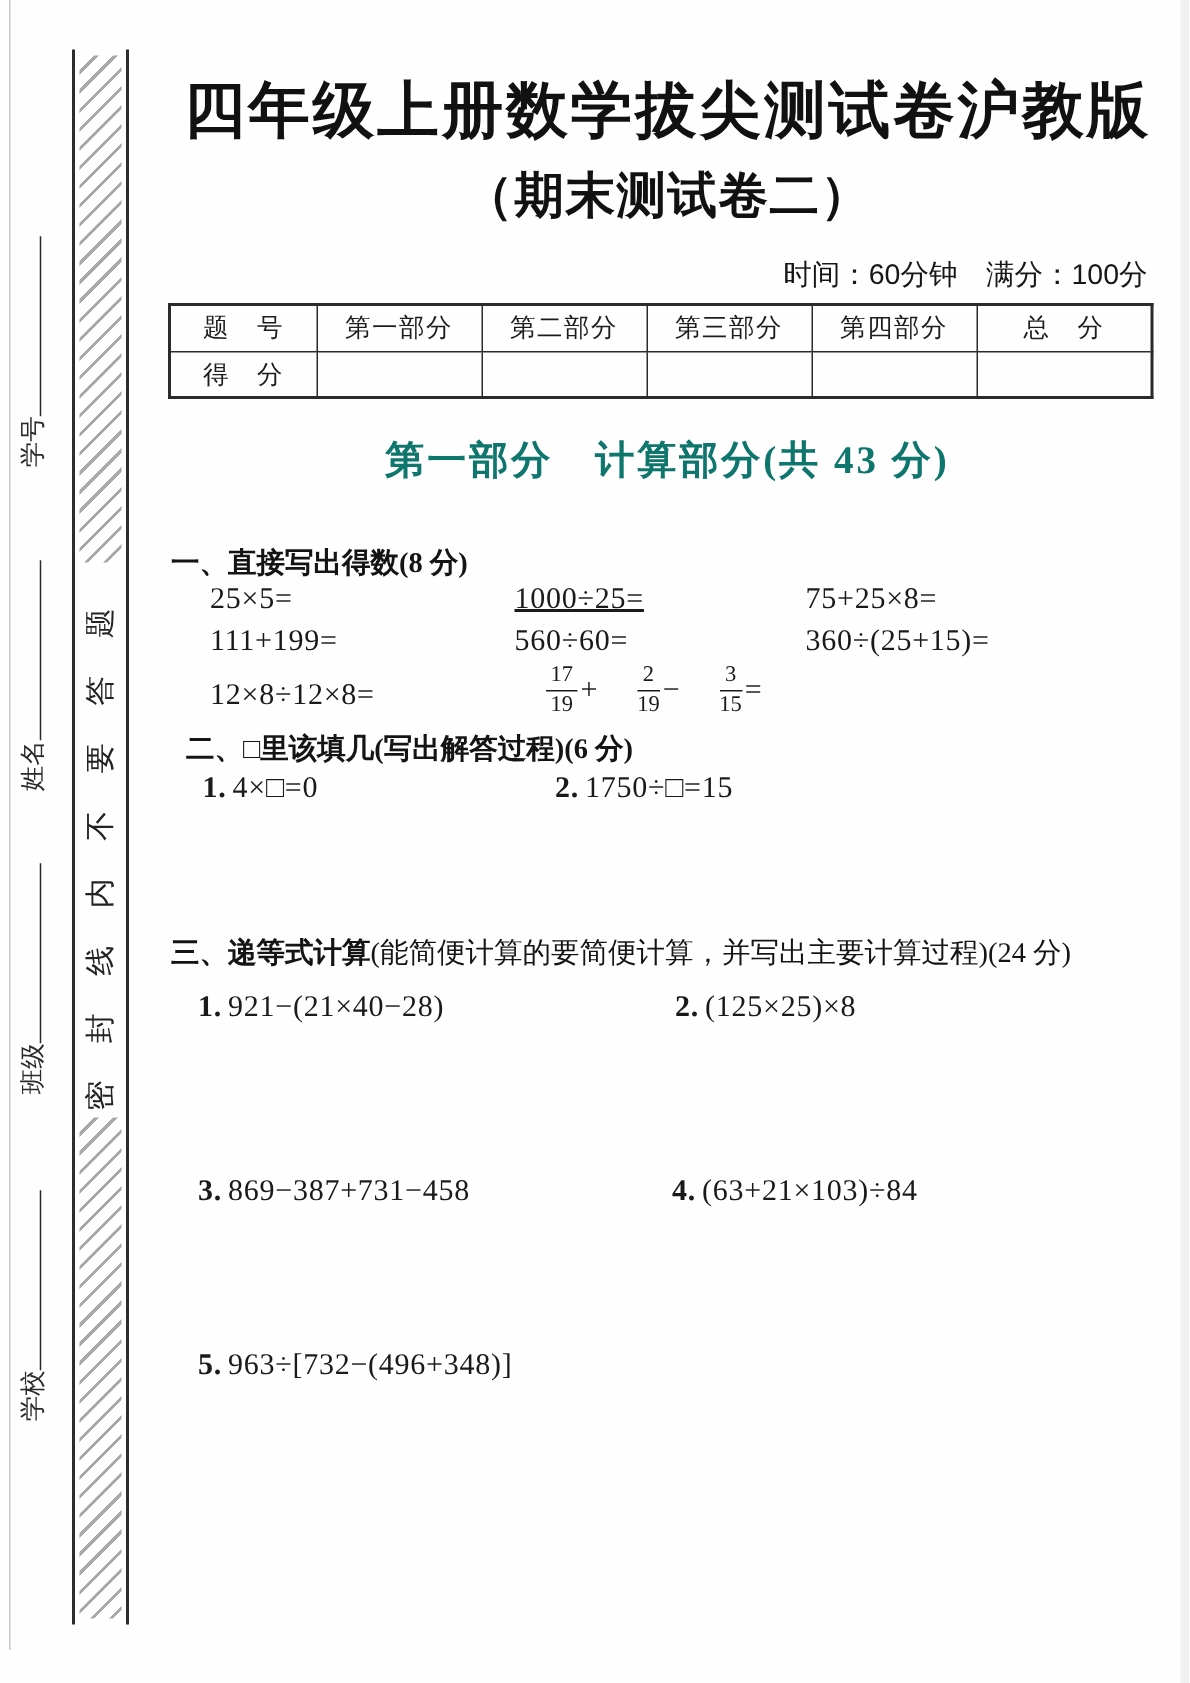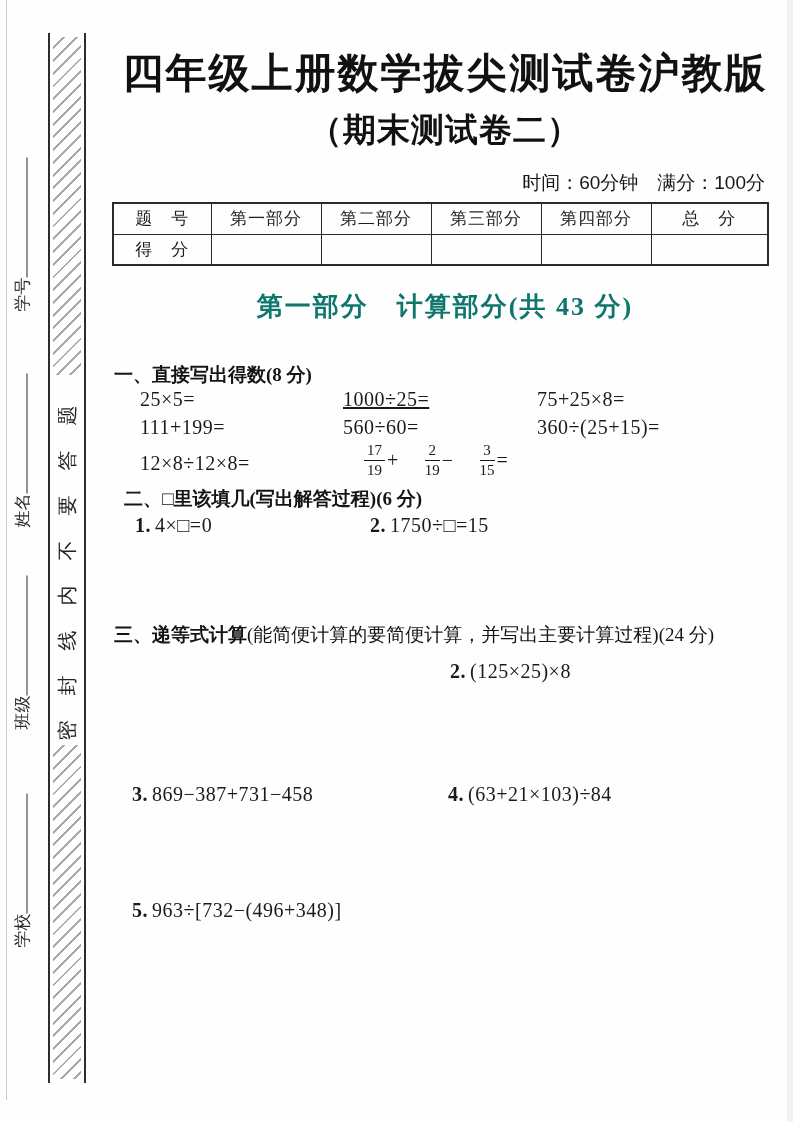--- a/index.html
+++ b/index.html
@@ -161,18 +161,19 @@
   <span class="expr" style="left:140px; top:452px;">12×8÷12×8=</span>
   <span class="expr" style="left:340px; top:442px;">
     <span class="frac"><span class="num">17</span><span class="den">19</span></span><span class="fop">+</span><span class="frac"><span class="num">2</span><span class="den">19</span></span><span class="fop">−</span><span class="frac"><span class="num">3</span><span class="den">15</span></span><span class="fop">=</span>
   </span>
 
   <div class="q-title" style="left:114px; top:486px;margin-left:10px;">二、□里该填几(写出解答过程)(6 分)</div>
   <span class="expr" style="left:135px; top:514px;"><span class="item-no">1.</span><span>4×□=0</span></span>
   <span class="expr" style="left:370px; top:514px;"><span class="item-no">2.</span><span>1750÷□=15</span></span>
 
   <div class="q-title" style="left:114px; top:622px;"><span>三、递等式计算</span><span class="q-note">(能简便计算的要简便计算，并写出主要计算过程)(24 分)</span></div>
+  <span class="expr" style="left:132px; top:660px;"><span class="item-no">1.</span><span>921−(21×40−28)</span></span>
   <span class="expr" style="left:450px; top:660px;"><span class="item-no">2.</span><span>(125×25)×8</span></span>
   <span class="expr" style="left:132px; top:783px;"><span class="item-no">3.</span><span>869−387+731−458</span></span>
   <span class="expr" style="left:448px; top:783px;"><span class="item-no">4.</span><span>(63+21×103)÷84</span></span>
   <span class="expr" style="left:132px; top:899px;"><span class="item-no">5.</span><span>963÷[732−(496+348)]</span></span>
 
 </div>
 
 </body></html>

